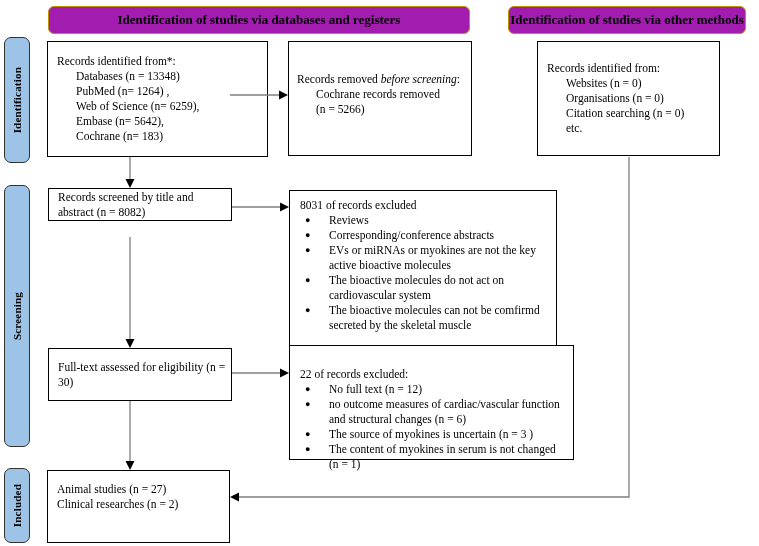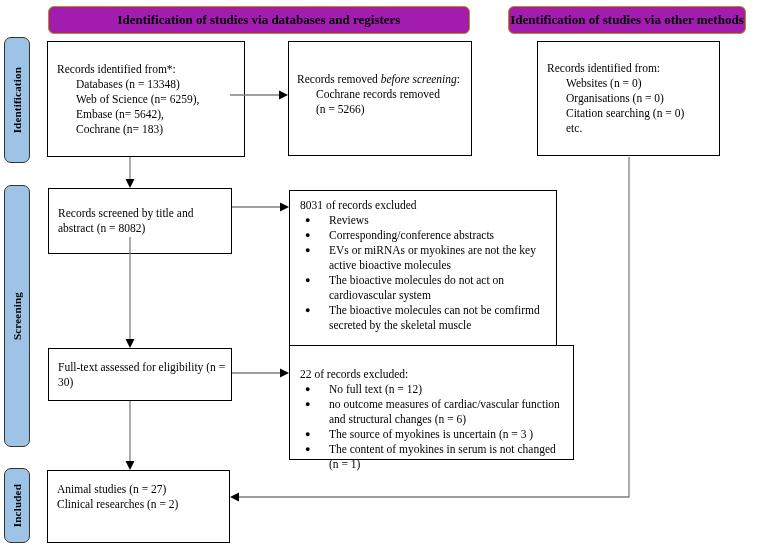--- a/index.html
+++ b/index.html
@@ -26,24 +26,24 @@
   }
   .st-ident{left:4px;top:37px;height:126px;}
   .st-screen{left:4px;top:185px;height:262px;}
   .st-incl{left:4px;top:468px;height:75px;}
   
   .box{
     position:absolute;background:#fff;border:1.5px solid #000;box-sizing:border-box;
     font-size:11.5px;line-height:15px;display:flex;flex-direction:column;
   }
   .center-v{justify-content:center;}
-  .b1{left:47px;top:41px;width:198px;height:116px;padding:4px 4px 4px 9px;}
+  .b1{left:47px;top:41px;width:221px;height:116px;padding:4px 4px 4px 9px;}
   .b2{left:288px;top:41px;width:184px;height:115px;padding:4px 4px 12px 8px;}
   .b3{left:537px;top:41px;width:183px;height:115px;padding:4px 4px 4px 9px;}
-  .b4{left:48px;top:188px;width:184px;height:66px;padding:3px 14px 3px 9px;}
+  .b4{left:48px;top:188px;width:184px;height:33px;padding:3px 14px 3px 9px;}
   .b5{left:289px;top:190px;width:268px;height:163px;padding:7px 6px 10px 10px;}
   .b6{left:48px;top:348px;width:184px;height:53px;padding:3px 4px 3px 9px;}
   .b7{left:289px;top:345px;width:285px;height:115px;padding:21px 8px 4px 10px;}
   .b8{left:47px;top:470px;width:183px;height:73px;padding:11px 4px 12px 9px;justify-content:flex-start;}
   .line{white-space:nowrap;}
   .wrap{white-space:normal;}
   .indent{padding-left:19px;}
   .bullet-row{display:flex;align-items:flex-start;}
   .bullet{width:29px;flex:0 0 29px;padding-left:5px;font-size:9px;line-height:15px;box-sizing:border-box;}
   .btext{flex:1;white-space:normal;}
@@ -70,20 +70,21 @@
   <div class="stage st-screen">
     <span>Screening</span>
   </div>
   <div class="stage st-incl">
     <span>Included</span>
   </div>
 
   <div class="box b1 center-v">
     <div class="line">Records identified from*:</div>
     <div class="line indent">Databases (n = 13348)</div>
+    <div class="line indent">PubMed (n= 1264) ,</div>
     <div class="line indent">Web of Science (n= 6259),</div>
     <div class="line indent">Embase (n= 5642),</div>
     <div class="line indent">Cochrane (n= 183)</div>
   </div>
 
   <div class="box b2 center-v">
     <div class="line">
       <span>Records removed </span><i>before screening</i><span>:</span>
     </div>
     <div class="line indent">Cochrane records removed</div>

